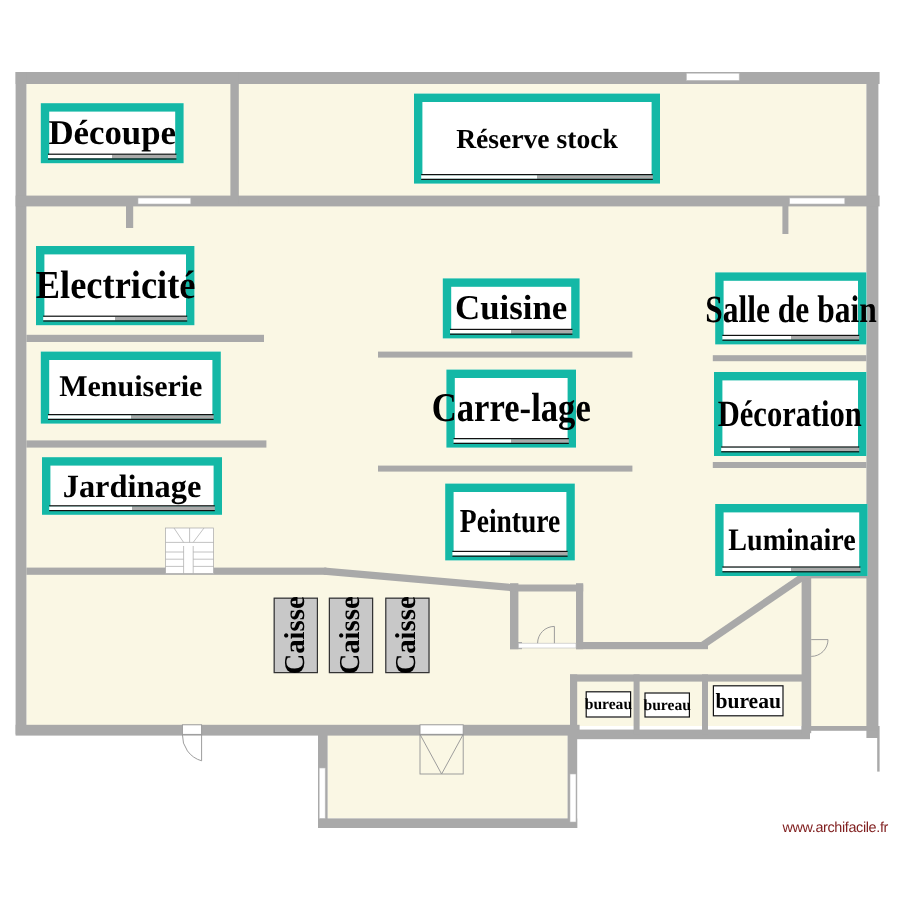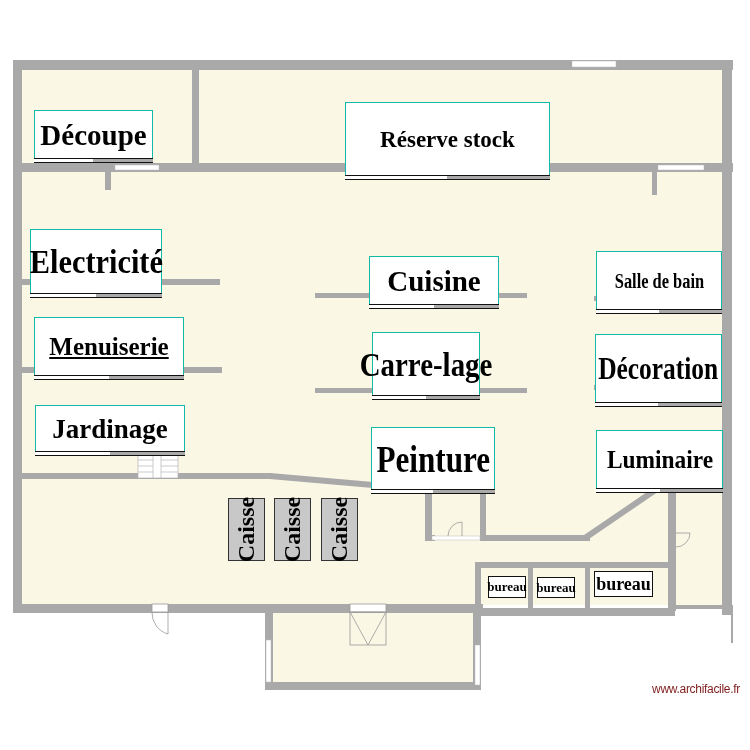--- a/index.html
+++ b/index.html
@@ -3,25 +3,24 @@
   <meta charset="utf-8">
   <style>
     html, body { margin: 0; padding: 0; }
     body {
       width: 750px; height: 750px; position: relative;
       background: #ffffff; overflow: hidden;
       font-family: "Liberation Serif", "DejaVu Serif", serif;
     }
     #plan { position: absolute; left: 0; top: 0; width: 750px; height: 750px; }
     .label-box {
-      position: absolute; background: #ffffff; border: 1px solid #14b8a6;
+      position: absolute; background: #ffffff; border: 7px solid #14b8a6;
       display: flex; align-items: center; justify-content: center;
       font-weight: bold; color: #000; white-space: nowrap;
       box-sizing: border-box;
-      margin-top: 24px;
     }
     .label-box::after {
       content: ""; position: absolute; left: -1px; right: -1px; bottom: -4px; height: 3px;
       border-top: 1px solid #111; border-bottom: 1px solid #111;
       background: linear-gradient(to right, #fff 0 50%, #aaa 50% 100%);
     }
     .label-text { display: inline-block; transform-origin: center; }
     .caisse {
       position: absolute; background: #c8c8c8; border: 1px solid #333;
       display: flex; align-items: center; justify-content: center; box-sizing: border-box;
@@ -151,42 +150,42 @@
 
 <div class="label-box" style="left:34px;top:86px;width:119px;height:50px;font-size:29px;">
   <span class="label-text">Découpe</span>
 </div>
 <div class="label-box" style="left:345px;top:78px;width:205px;height:75px;font-size:23px;">
   <span class="label-text">Réserve stock</span>
 </div>
 <div class="label-box" style="left:30px;top:205px;width:132px;height:66px;font-size:33px;">
   <span class="label-text" style="transform:scaleX(0.92);">Electricité</span>
 </div>
-<div class="label-box" style="left:34px;top:293px;width:150px;height:60px;font-size:25px;text-decoration:underline;">
+<div class="label-box" style="left:34px;top:293px;width:150px;height:60px;font-size:25px;">
   <span class="label-text">Menuiserie</span>
 </div>
 <div class="label-box" style="left:35px;top:381px;width:150px;height:48px;font-size:27px;">
   <span class="label-text">Jardinage</span>
 </div>
-<div class="label-box" style="left:369px;top:232px;width:130px;height:50px;font-size:29px;">
+<div class="label-box" style="left:369px;top:232px;width:114px;height:50px;font-size:29px;">
   <span class="label-text">Cuisine</span>
 </div>
 <div class="label-box" style="left:372px;top:308px;width:108px;height:65px;font-size:34px;text-align:center;">
   <span class="label-text" style="transform:scaleX(0.85);">Carre-lage</span>
 </div>
-<div class="label-box" style="left:371px;top:403px;width:124px;height:64px;font-size:38px;">
+<div class="label-box" style="left:371px;top:403px;width:108px;height:64px;font-size:28px;">
   <span class="label-text" style="transform:scaleX(0.82);">Peinture</span>
 </div>
-<div class="label-box" style="left:596px;top:227px;width:126px;height:60px;font-size:20px;">
+<div class="label-box" style="left:596px;top:227px;width:126px;height:60px;font-size:32px;">
   <span class="label-text" style="transform:scaleX(0.82);">Salle de bain</span>
 </div>
 <div class="label-box" style="left:595px;top:310px;width:127px;height:70px;font-size:31px;">
   <span class="label-text" style="transform:scaleX(0.82);">Décoration</span>
 </div>
-<div class="label-box" style="left:596px;top:406px;width:127px;height:60px;font-size:26px;">
+<div class="label-box" style="left:596px;top:420px;width:127px;height:60px;font-size:26px;">
   <span class="label-text" style="transform:scaleX(0.9);">Luminaire</span>
 </div>
 
 <div class="caisse" style="left:228px;top:498px;width:37px;height:63px;">
   <span>Caisse</span>
 </div>
 <div class="caisse" style="left:274px;top:498px;width:37px;height:63px;">
   <span>Caisse</span>
 </div>
 <div class="caisse" style="left:321px;top:498px;width:37px;height:63px;">

